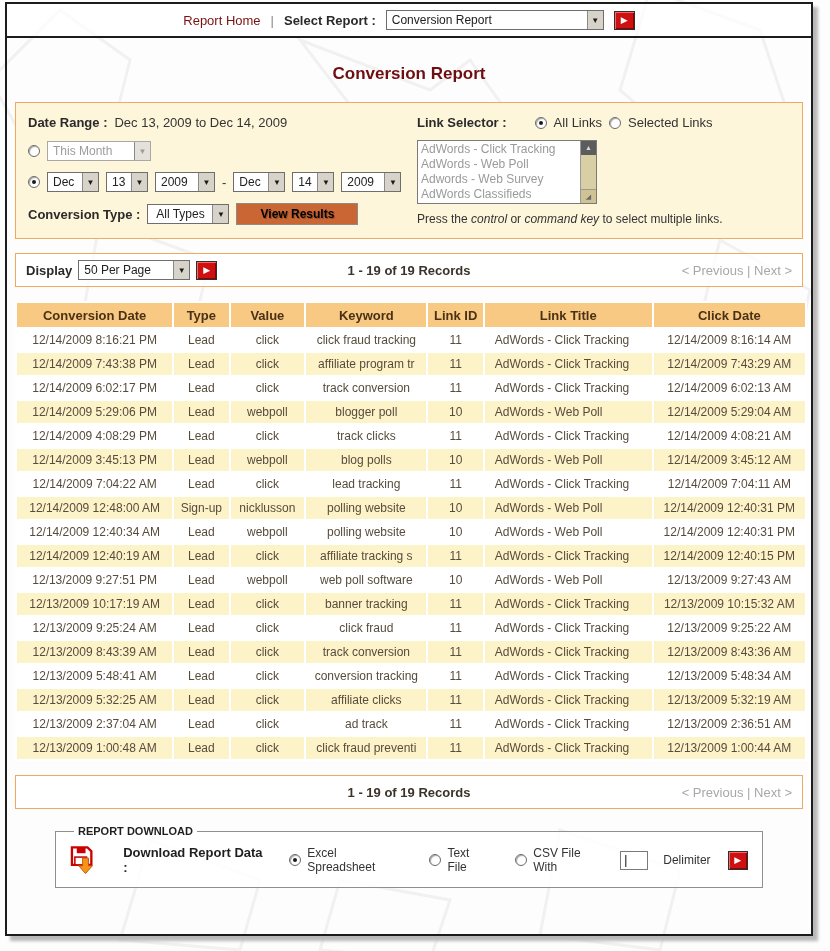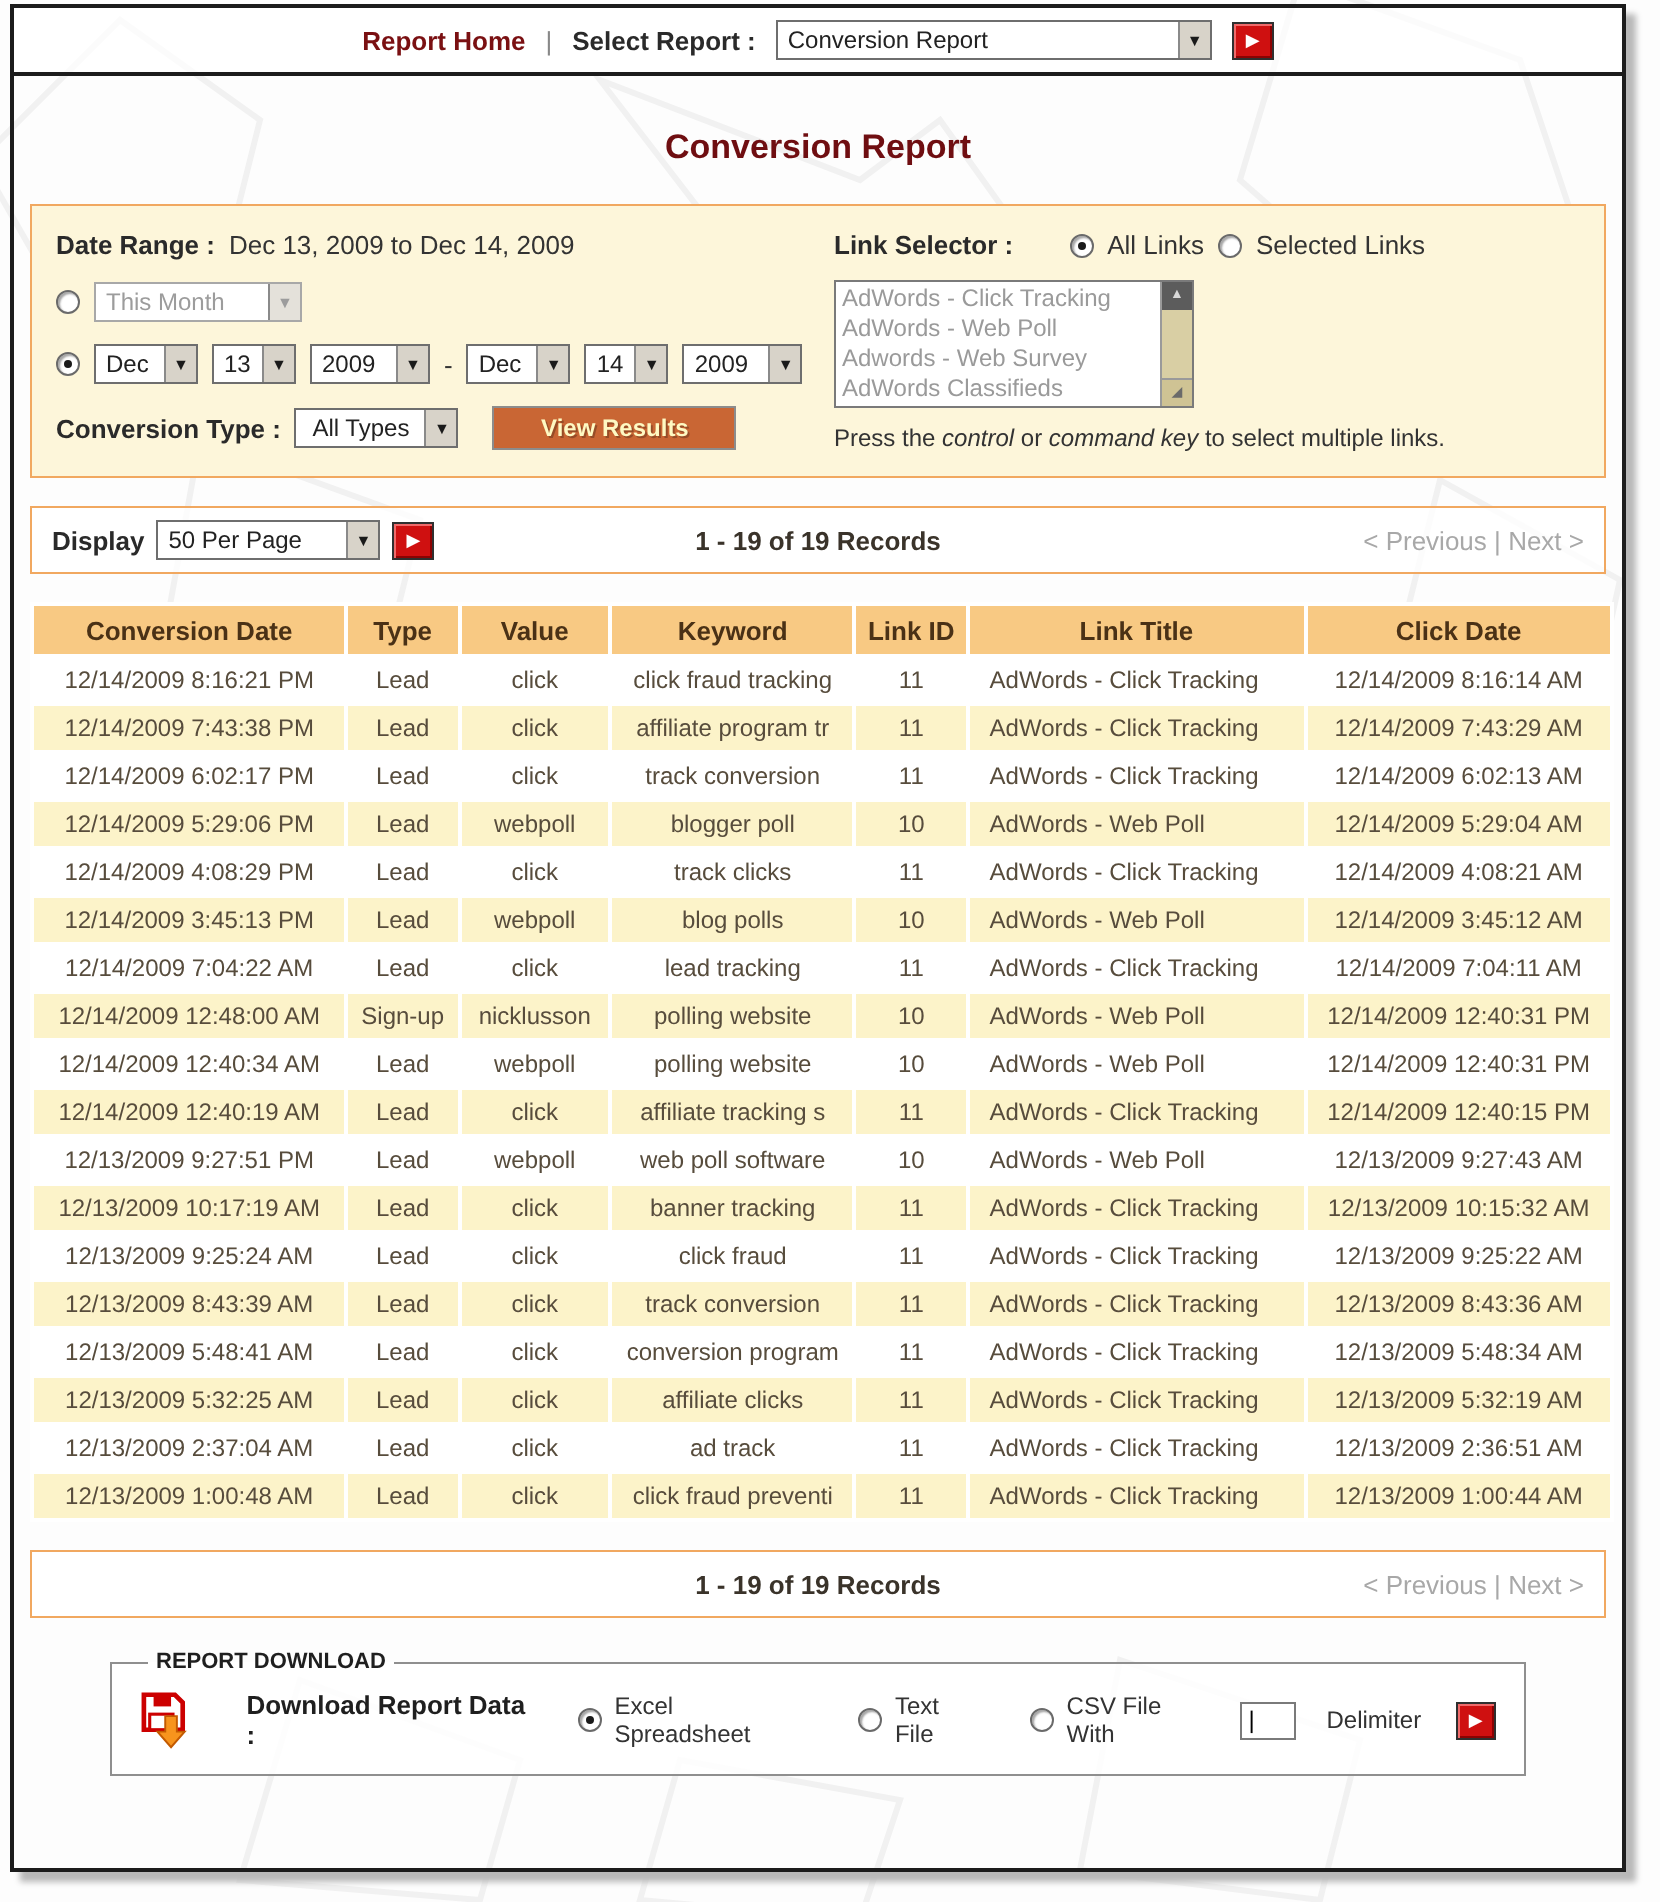--- a/index.html
+++ b/index.html
@@ -6,21 +6,21 @@
   html,body { width:830px; height:951px; background:#ffffff; font-family:"Liberation Sans", sans-serif; }
   .stage { position:relative; width:830px; height:951px; background:#fdfdfd; overflow:hidden; }
   .watermark { position:absolute; left:0; top:0; z-index:0; }
   .page { position:absolute; left:5px; top:2px; width:808px; height:934px; background:transparent;
           border:2px solid #1c1c1c; box-shadow:5px 5px 3px #b9b9b9; z-index:1; }
   .page-inner { position:relative; width:100%; height:100%; }
 
   
   .topbar { height:34px; display:flex; align-items:center; justify-content:center; gap:10px;
             background:rgba(255,255,255,.7); border-bottom:2px solid #1c1c1c; font-size:13px; }
-  .link-home { color:#7a1012; text-decoration:none; font-size:13px;font-weight:bold; }
+  .link-home { color:#7a1012; text-decoration:none; font-size:13px; }
   .sep { color:#888; }
   .lbl-b { font-weight:bold; color:#2a2a2a;text-align:center; }
 
   
   .select { display:inline-flex; align-items:center; height:20px; background:#fff;
             border:1px solid #6e6e6e; font-size:12px; color:#222; cursor:default; }
   .select .val { padding:0 5px; white-space:nowrap; overflow:hidden; }
   .select .btn { width:16px; align-self:stretch; background:#d8d3c9; border-left:1px solid #8a8a8a;
                  display:flex; align-items:center; justify-content:center; font-size:8px; color:#1a1a1a; }
   .select.disabled { color:#9c9c9c; border-color:#a8a8a8; }
@@ -39,22 +39,22 @@
   
   .panel { margin:0 8px; background:#fdf6da; border:1px solid #f1a860; padding:10px 12px 12px; display:flex; }
   .panel-left { width:50%; }
   .panel-right { width:50%; padding-left:8px; }
   .frow { display:flex; align-items:center; gap:7px; margin-top:11px; font-size:13px; color:#333; }
   .frow:first-child { margin-top:2px; }
   .radio { width:12px; height:12px; border-radius:50%; background:#fff; border:1px solid #6a6a6a;
            box-shadow:inset 1px 1px 1px rgba(0,0,0,.35); display:inline-block; position:relative; flex:0 0 auto; cursor:pointer; }
   .radio.checked::after { content:''; position:absolute; left:3px; top:3px; width:4px; height:4px;
                           border-radius:50%; background:#1a1a1a; }
-  .btn-view { margin-left:10px; width:122px; height:22px; background:#c96634; border:1px solid #8c8c8c;
-              color:#fef9c3; font-weight:bold; font-size:12px; cursor:pointer;
+  .btn-view { margin-left:0; width:122px; height:22px; background:#c96634; border:1px solid #8c8c8c;
+              color:#000000; font-weight:bold; font-size:12px; cursor:pointer;
               text-shadow:1px 1px 0 rgba(0,0,0,.25); }
   .listbox { margin-top:10px; width:180px; height:64px; background:#fff; border:1px solid #7a7a7a;
              display:flex; font-size:12px; }
   .listbox .items { flex:1; overflow:hidden; color:#9a9a9a; padding:1px 0 0 3px; line-height:15px; white-space:nowrap; }
   .listbox .sbar { width:16px; background:#d9cfa4; border-left:1px solid #9a9a9a; display:flex;
                    flex-direction:column; justify-content:space-between; }
   .sbar .up { height:14px; background:#5c5c5c; color:#d9d9d9; font-size:7px; text-align:center; line-height:14px; }
   .sbar .dn { height:14px; background:#cfc394; color:#6a6a6a; font-size:7px; text-align:center; line-height:14px; border-top:1px solid #9a9a9a; }
   .hint { margin-top:8px; font-size:12px; color:#333; }
   .hint i { font-style:italic; }
@@ -356,21 +356,21 @@
               <td>click</td>
               <td>track conversion</td>
               <td>11</td>
               <td>AdWords - Click Tracking</td>
               <td>12/13/2009 8:43:36 AM</td>
             </tr>
             <tr>
               <td>12/13/2009 5:48:41 AM</td>
               <td>Lead</td>
               <td>click</td>
-              <td>conversion program</td>
+              <td>conversion tracking</td>
               <td>11</td>
               <td>AdWords - Click Tracking</td>
               <td>12/13/2009 5:48:34 AM</td>
             </tr>
             <tr>
               <td>12/13/2009 5:32:25 AM</td>
               <td>Lead</td>
               <td>click</td>
               <td>affiliate clicks</td>
               <td>11</td>

